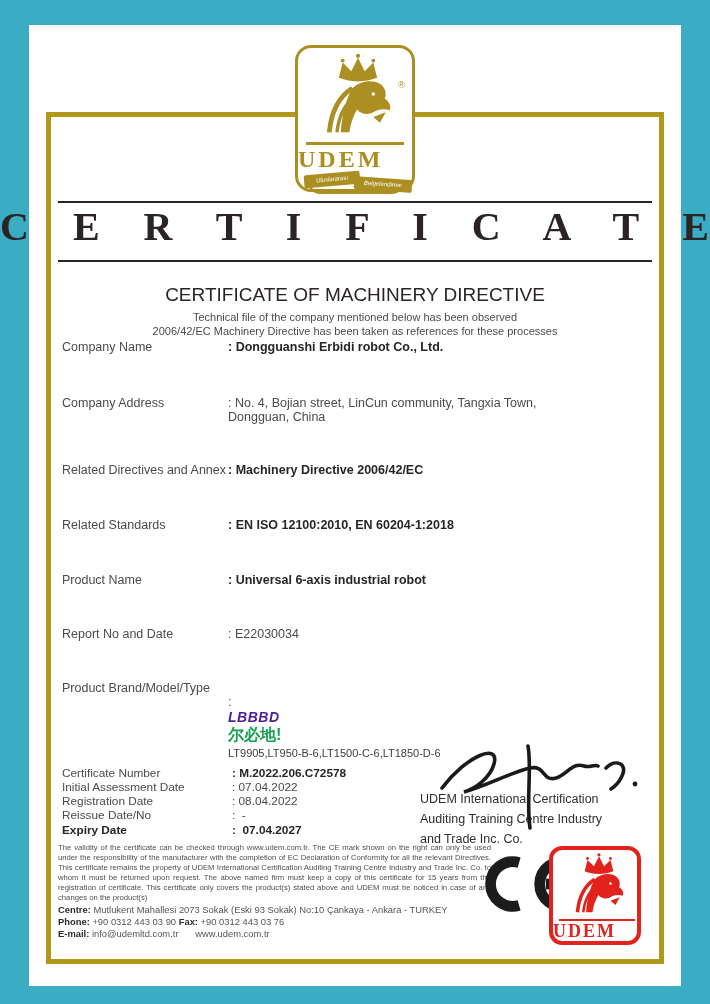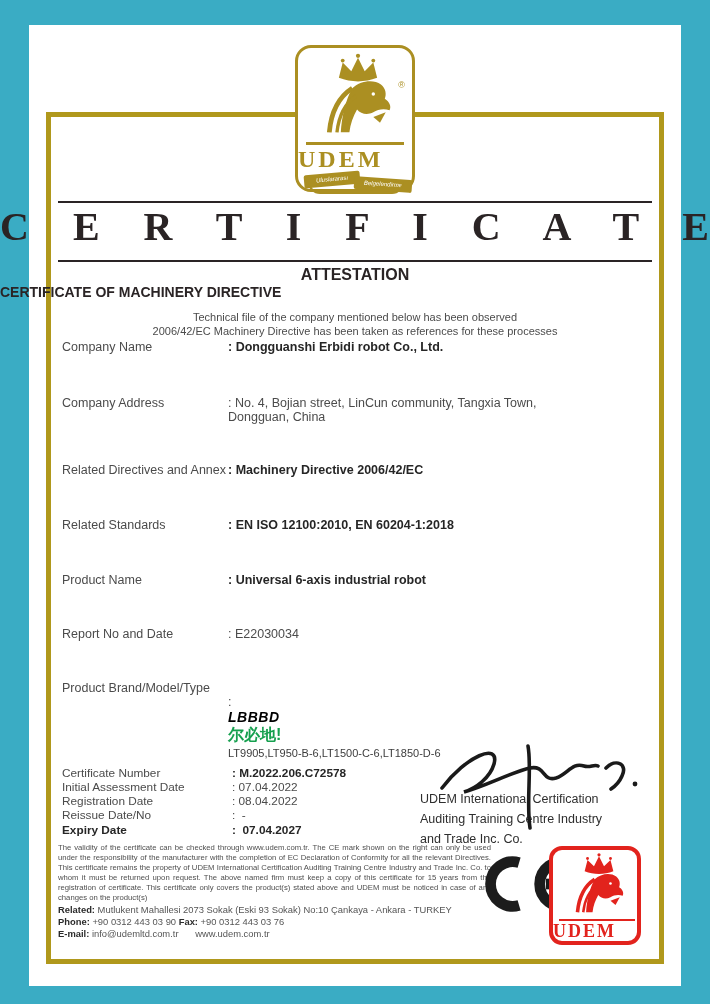--- a/index.html
+++ b/index.html
@@ -16,29 +16,29 @@
   .logo-word { position:absolute; left:0; top:98px; width:100%; font-family:"Liberation Serif", serif; font-weight:bold; font-size:24px; letter-spacing:3px; color:#ab8f22; }
   .ribbon { position:absolute; height:13px; background:#ab8f22; color:#fff; font-size:6px; font-style:italic; text-align:center; line-height:13px; border-radius:2px; }
   .ribbon-l { left:6px; top:125px; width:56px; transform:rotate(-5deg); }
   .ribbon-r { left:56px; top:130px; width:58px; transform:rotate(4deg); }
   .logo-swash { position:absolute; left:10px; top:134px; width:96px; height:12px; border:2px solid #ab8f22; border-top:none; border-radius:0 0 12px 12px; }
 
   
   .rule { position:absolute; left:58px; width:594px; border-top:2px solid #2a2425; }
   .title-main { position:absolute; left:0; top:203px; width:100%; text-align:center; font-family:"Liberation Serif", serif; font-weight:bold; font-size:40px; letter-spacing:17px; color:#2a2425; white-space:nowrap; }
   .title-sub1 { position:absolute; left:0; top:266px; width:100%; text-align:center; font-weight:bold; font-size:16px; color:#2a2425; }
-  .title-sub2 { position:absolute; left:0; top:284px; width:100%; font-weight:bold; font-size:14px; color:#2a2425; }
+  .title-sub2 { position:absolute; left:0; top:284px; width:100%; text-align:center; font-weight:normal; font-size:19px; color:#2a2425; }
   .intro { position:absolute; left:0; width:100%; text-align:center; font-size:11px; color:#4b4b4b; }
 
   
   .row { position:absolute; left:62px; width:590px; font-size:12.5px; color:#4b4b4b; }
   .row .lbl { position:absolute; left:0; top:0; }
   .row .val { position:absolute; left:166px; top:0; width:420px; white-space:pre-line; }
   .val.b { font-weight:bold; color:#262626; }
-  .brand-latin { color:#000000; font-weight:bold; font-style:italic; font-size:14px; letter-spacing:0.5px; }
+  .brand-latin { color:#4c1d95; font-weight:bold; font-style:italic; font-size:14px; letter-spacing:0.5px; }
   .brand-cjk { color:#16a04f; font-weight:bold; font-size:16px; }
   .brand-models { color:#3c3c3c; font-size:11px; }
 
   
   .det { position:absolute; left:62px; width:420px; font-size:11.8px; color:#4b4b4b; }
   .det .lbl { position:absolute; left:0; top:0; }
   .det .val { position:absolute; left:170px; top:0; white-space:pre; }
   .det.bold .lbl, .det.bold .val { font-weight:bold; color:#262626; }
   .det .val.b { font-weight:bold; color:#262626; }
 
@@ -88,21 +88,20 @@
     <div class="logo-bar"></div>
     <div class="logo-word">UDEM</div>
     <div class="ribbon ribbon-l">Uluslararası</div>
     <div class="ribbon ribbon-r">Belgelendirme</div>
     <div class="logo-swash"></div>
   </div>
 
   <div class="rule" style="top:201px"></div>
   <div class="title-main">C E R T I F I C A T E</div>
   <div class="rule" style="top:260px"></div>
-  <div class="title-sub1">ATTESTATION</div>
   <div class="title-sub2">CERTIFICATE OF MACHINERY DIRECTIVE</div>
   <div class="intro" style="top:311px">Technical file of the company mentioned below has been observed</div>
   <div class="intro" style="top:325px">2006/42/EC Machinery Directive has been taken as references for these processes</div>
 
   <div class="row" style="top:340px">
     <span class="lbl">Company Name</span>
     <span class="val b">: Dongguanshi Erbidi robot Co., Ltd.</span>
   </div>
   <div class="row" style="top:396px">
     <span class="lbl">Company Address</span>
@@ -193,21 +192,21 @@
         <path d="M28 84 C30 66 36 54 48 46" stroke-width="3.5"></path>
       </g>
       <circle cx="66" cy="44" r="1.8" fill="#ffffff"></circle>
     </svg>
     <div class="logo-bar"></div>
     <div class="logo-word">UDEM</div>
   </div>
 
   <div class="foot">
     <div>
-      <b>Related:</b>
+      <b>Centre:</b>
       <span>Mutlukent Mahallesi 2073 Sokak (Eski 93 Sokak) No:10 Çankaya - Ankara - TURKEY</span>
     </div>
     <div>
       <b>Phone:</b>
       <span>+90 0312 443 03 90</span>
       <b>Fax:</b>
       <span>+90 0312 443 03 76</span>
     </div>
     <div>
       <b>E-mail:</b>

